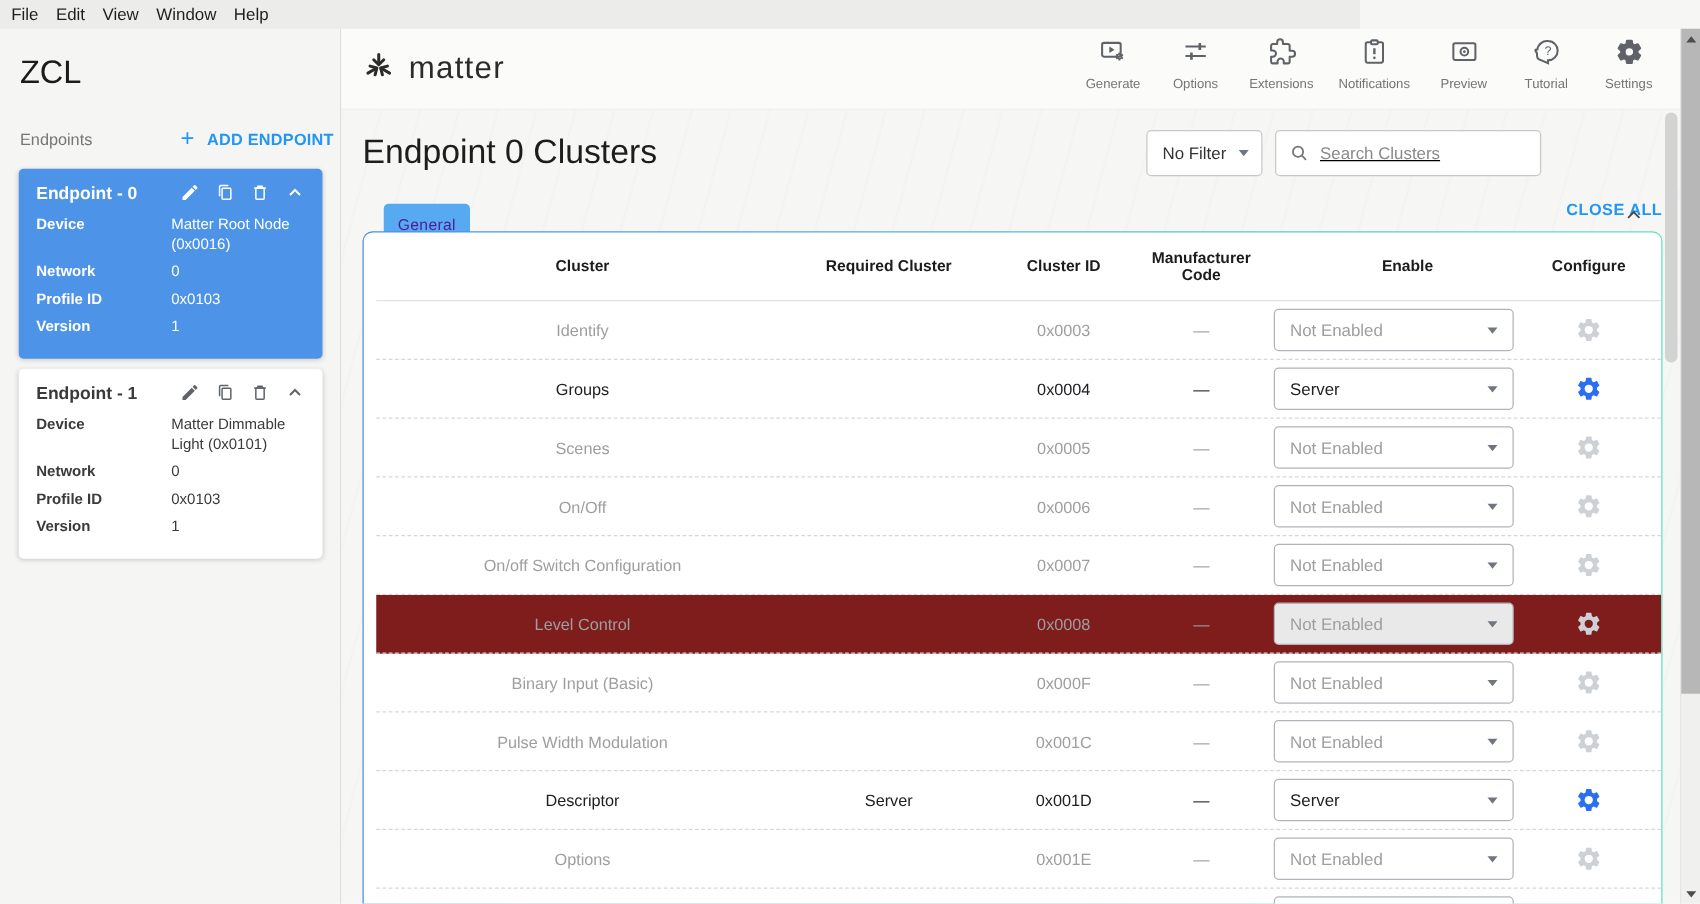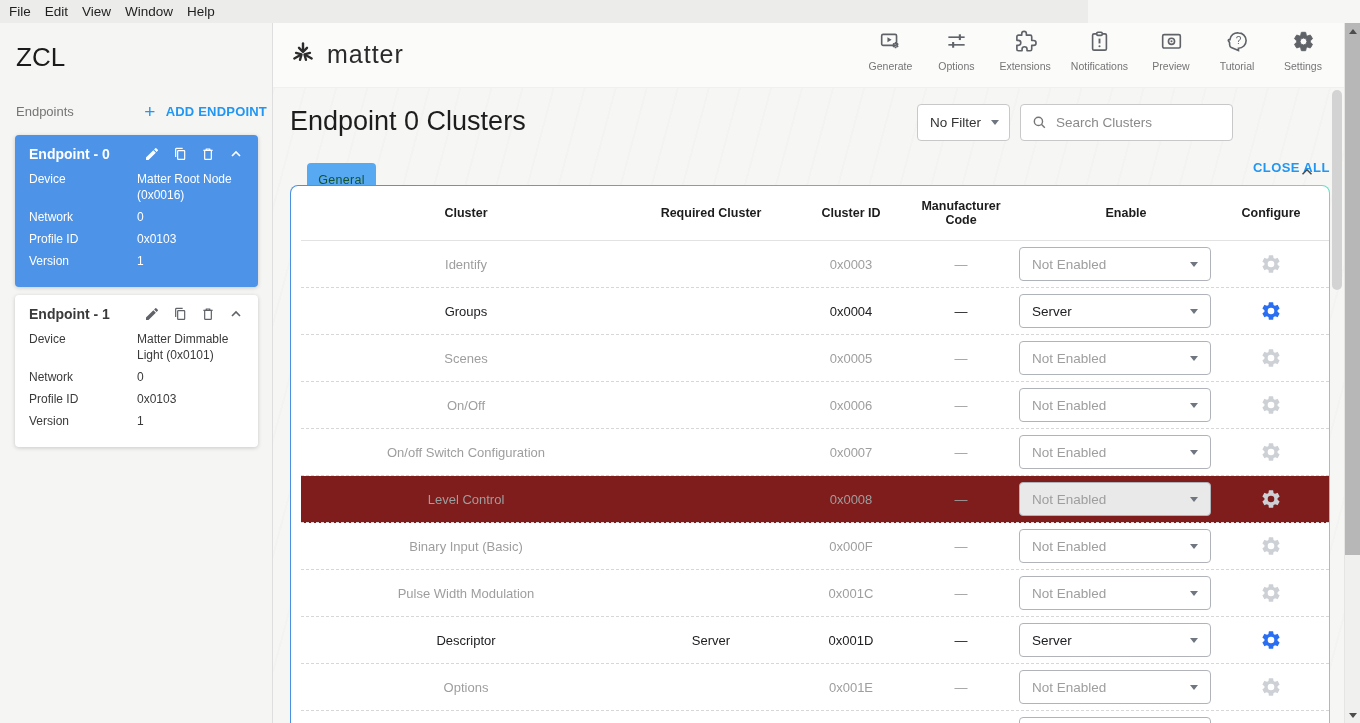--- a/index.html
+++ b/index.html
@@ -26,21 +26,21 @@
   .ep-card { background:#fff; border-radius:4px; padding:11px 14px 12px 14px; color:#3a3a3a;
              box-shadow:0 1px 4px rgba(0,0,0,.18); }
   .ep-card.selected { background:var(--card-blue,#4d93e8); color:#fff; }
   .ep-head { display:flex; align-items:flex-start; margin-bottom:9px; }
   .ep-title { font-size:14px; font-weight:700; }
   .ep-icons { margin-left:auto; display:flex; gap:12px; align-items:center; }
   .ep-ic { width:16px; height:16px; display:inline-flex; cursor:pointer; color:#5f6368; }
   .ep-card.selected .ep-ic { color:#fff; }
   .ep-ic svg { width:16px; height:16px; }
   .ep-frow { display:flex; margin-bottom:6px; font-size:12px; line-height:16px; }
-  .ep-label { width:108px; flex:none; font-weight:400; }
+  .ep-label { width:108px; flex:none; font-weight:700; }
   .ep-value { flex:1; font-weight:400; }
   .ep-card.selected .ep-value { font-weight:500; }
 
   
   #toolbar { position:absolute; left:273px; top:23px; width:1071px; height:65px; background:#fbfbfa;
              border-bottom:1px solid #f0f0ee; }
   #logo { position:absolute; left:15px; top:16px; display:flex; align-items:center; gap:9px; }
   #logo svg { width:30px; height:30px; }
   #logo-text { font-size:25px; color:#2b2b2b; letter-spacing:1px; }
   #actions { position:absolute; right:18px; top:7px; display:flex; gap:20px; }
@@ -55,31 +55,31 @@
   #page-title { position:absolute; left:17px; top:18px; font-size:27px; font-weight:500; color:#1d1d1d; }
 
   #filter-select { position:absolute; left:644px; top:16px; width:93px; height:37px; background:#fff;
                    border:1px solid #c8c8c8; border-radius:4px; display:flex; align-items:center;
                    padding:0 10px 0 12px; cursor:pointer; }
   #filter-value { font-size:13.5px; color:#333; }
   .caret { width:0; height:0; border-left:4.5px solid transparent; border-right:4.5px solid transparent;
            border-top:5.5px solid #6f7680; margin-left:auto; }
 
   #search-box { position:absolute; left:747px; top:16px; width:213px; height:37px; background:#fff;
-                border:1px solid #c8c8c8; border-radius:4px; display:flex; align-items:center; padding:0 10px; }
+                border:1px solid #c8c8c8; border-radius:4px; display:flex; align-items:center; padding:0 10px;text-decoration:underline; }
   #search-box svg { width:17px; height:17px; flex:none; margin-right:8px; }
   #search-input { border:none; outline:none; width:100%; font-size:13.5px; color:#333; background:transparent;
                   font-family:inherit; }
   #search-input::placeholder { color:#8a8a8a; }
 
   #close-all { position:absolute; left:980px; top:28px; color:var(--accent,#2196f3); font-size:13px;
                font-weight:700; letter-spacing:.4px; background:none; border:none; cursor:pointer; font-family:inherit;margin-top:44px; }
 
   #tab-general { position:absolute; left:34px; top:75px; width:69px; height:34px; background:var(--tab-blue,#57a9f1);
-                 border-radius:4px 4px 0 0; color:#14532d; font-size:12.5px; letter-spacing:.3px;
+                 border-radius:4px 4px 0 0; color:#4c1d95; font-size:12.5px; letter-spacing:.3px;
                  display:flex; align-items:center; justify-content:center; cursor:pointer; }
   #panel-collapse { position:absolute; left:1025px; top:75px; width:18px; height:18px; cursor:pointer; color:#4a4a4a; }
   #panel-collapse svg { width:18px; height:18px; }
 
   #panel-wrap { position:absolute; left:17px; top:97px; width:1040px; height:560px; border-radius:8px;
                 padding:1px; background:linear-gradient(90deg, var(--pb-left,#4a90e2), var(--pb-right,#62dfc3)); }
   #panel { width:100%; height:100%; background:#fff; border-radius:7px; padding:0 0 0 10px; overflow:hidden; }
 
   .tgrid { display:grid; grid-template-columns:330px 160px 120px 100px 230px 60px; align-items:center; }
   #thead { height:55px; border-bottom:1px solid #e2e2e2; }

